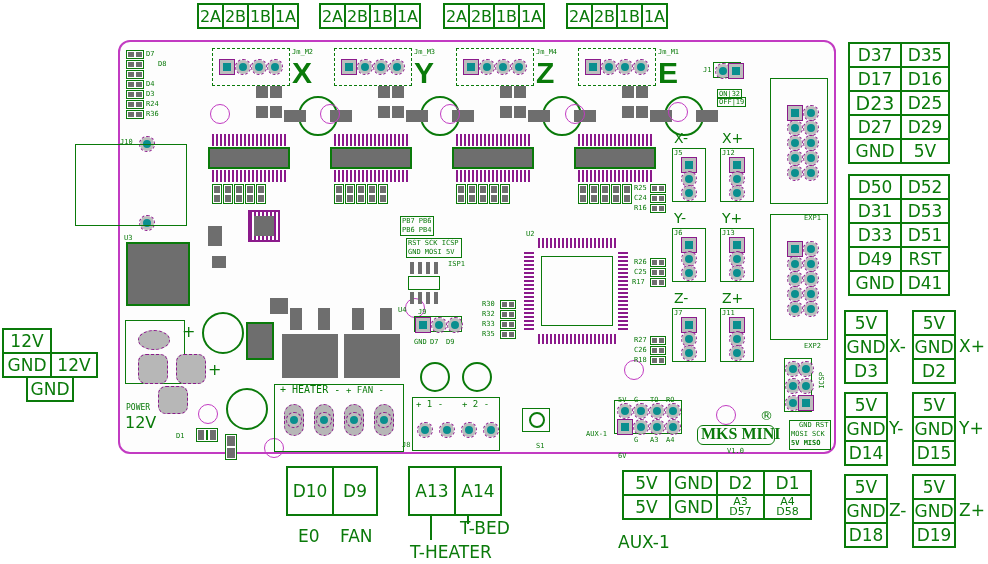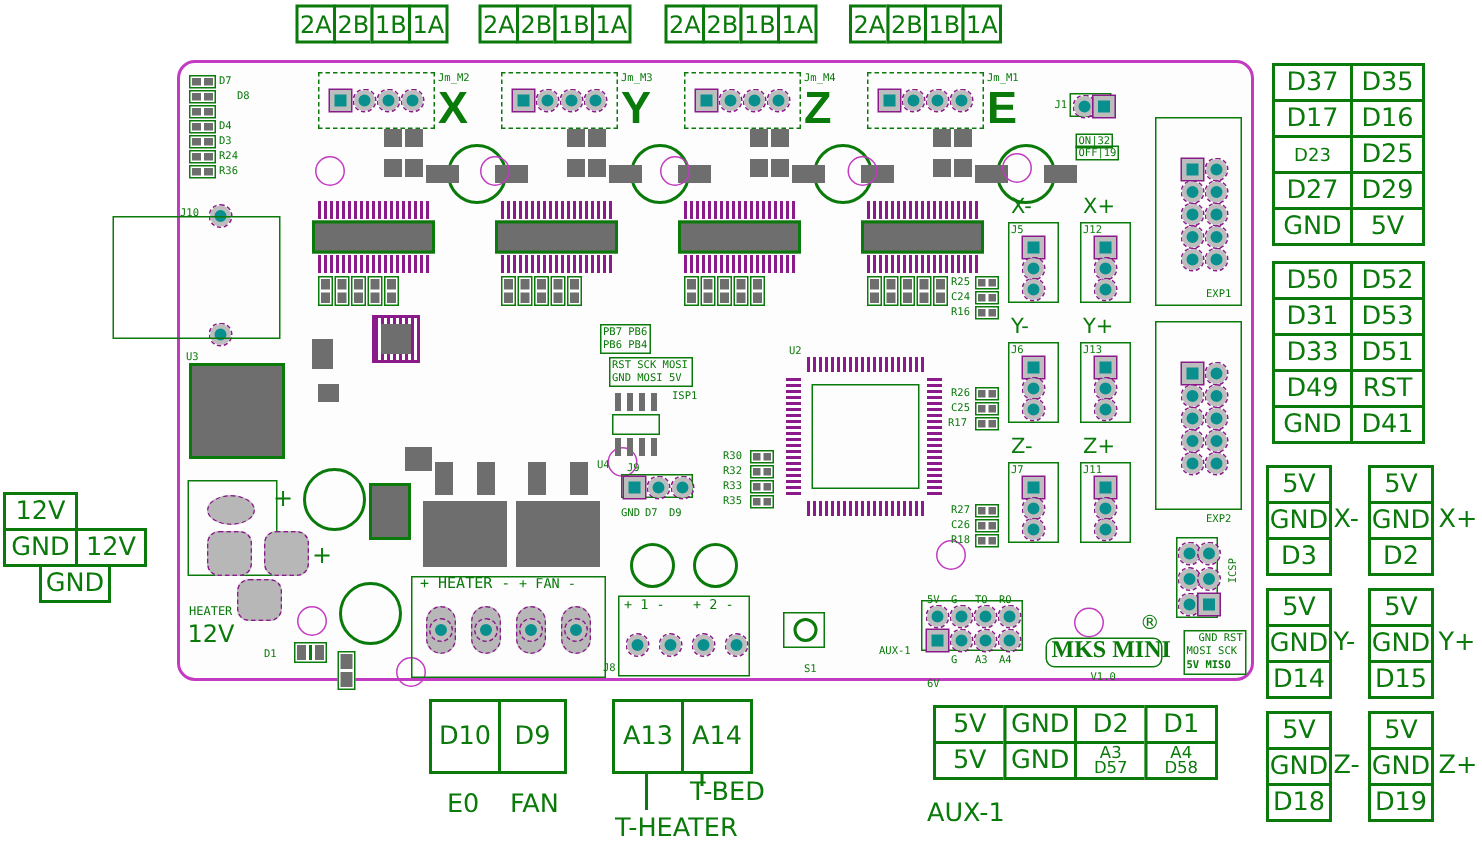--- a/index.html
+++ b/index.html
@@ -54,21 +54,21 @@
   <div class="cell" style="left:2px;top:352px;width:50px;height:26px;font-size:17px;">GND</div>
   <div class="cell" style="left:50px;top:352px;width:48px;height:26px;font-size:17px;">12V</div>
   <div class="cell" style="left:26px;top:376px;width:48px;height:26px;font-size:17px;">GND</div>
 </div>
 
 <div id="exp1">
     <div class="cell" style="left:848px;top:42px;width:54px;height:26px;font-size:17px;">D37</div>
     <div class="cell" style="left:900px;top:42px;width:50px;height:26px;font-size:17px;">D35</div>
     <div class="cell" style="left:848px;top:66px;width:54px;height:26px;font-size:17px;">D17</div>
     <div class="cell" style="left:900px;top:66px;width:50px;height:26px;font-size:17px;">D16</div>
-    <div class="cell" style="left:848px;top:90px;width:54px;height:26px;font-size:12px;">D23</div>
+    <div class="cell" style="left:848px;top:90px;width:54px;height:26px;font-size:19px;">D23</div>
     <div class="cell" style="left:900px;top:90px;width:50px;height:26px;font-size:17px;">D25</div>
     <div class="cell" style="left:848px;top:114px;width:54px;height:26px;font-size:17px;">D27</div>
     <div class="cell" style="left:900px;top:114px;width:50px;height:26px;font-size:17px;">D29</div>
     <div class="cell" style="left:848px;top:138px;width:54px;height:26px;font-size:17px;">GND</div>
     <div class="cell" style="left:900px;top:138px;width:50px;height:26px;font-size:17px;">5V</div>
   </div>
 <div id="exp2">
     <div class="cell" style="left:848px;top:174px;width:54px;height:26px;font-size:17px;">D50</div>
     <div class="cell" style="left:900px;top:174px;width:50px;height:26px;font-size:17px;">D52</div>
     <div class="cell" style="left:848px;top:198px;width:54px;height:26px;font-size:17px;">D31</div>
@@ -341,21 +341,21 @@
     <div class="purp" style="left:538px;top:334px;width:80px;height:10px;"></div>
     <div class="purpv" style="left:524px;top:252px;width:10px;height:78px;"></div>
     <div class="purpv" style="left:618px;top:252px;width:10px;height:78px;"></div>
     <div class="box" style="left:541px;top:256px;width:72px;height:70px;border-width:1.5px;"></div>
     <div class="sl" style="left:526px;top:230px;">U2</div>
     <div class="box" style="left:125px;top:320px;width:60px;height:64px;border-width:1.5px;"></div>
     <div class="padp" style="left:138px;top:330px;width:32px;height:20px;"></div>
     <div class="padp" style="left:138px;top:354px;width:30px;height:30px;border-radius:8px;"></div>
     <div class="padp" style="left:176px;top:354px;width:30px;height:30px;border-radius:8px;"></div>
     <div class="padp" style="left:158px;top:386px;width:30px;height:28px;border-radius:8px;"></div>
-    <div class="sl" style="left:126px;top:404px;font-size:8px;">HEATER</div>
+    <div class="sl" style="left:126px;top:404px;font-size:8px;">POWER</div>
     <div class="lbl" style="left:125px;top:413px;font-size:16px;">12V</div>
     <div class="lbl" style="left:182px;top:322px;font-size:16px;">+</div>
     <div class="lbl" style="left:208px;top:360px;font-size:16px;">+</div>
     <div class="cap" style="left:202px;top:312px;width:42px;height:42px;"></div>
     <div class="cap" style="left:226px;top:388px;width:42px;height:42px;"></div>
     <div class="cap" style="left:420px;top:362px;width:30px;height:30px;"></div>
     <div class="cap" style="left:462px;top:362px;width:30px;height:30px;"></div>
     <div class="pad" style="left:282px;top:334px;width:56px;height:44px;"></div>
     <div class="pad" style="left:344px;top:334px;width:56px;height:44px;"></div>
     <div class="pad" style="left:290px;top:308px;width:12px;height:22px;"></div>
@@ -433,21 +433,21 @@
     <div class="hole" style="left:804px;top:136px;"></div>
     <div class="hole" style="left:804px;top:272px;"></div>
     <div class="hole" style="left:788px;top:151px;"></div>
     <div class="hole" style="left:788px;top:287px;"></div>
     <div class="hole" style="left:804px;top:151px;"></div>
     <div class="hole" style="left:804px;top:287px;"></div>
     <div class="hole" style="left:788px;top:166px;"></div>
     <div class="hole" style="left:788px;top:302px;"></div>
     <div class="hole" style="left:804px;top:166px;"></div>
     <div class="hole" style="left:804px;top:302px;"></div>
-    <div class="sl" style="left:804px;top:192px;">EXP1</div>
+    <div class="sl" style="left:804px;top:214px;">EXP1</div>
     <div class="sl" style="left:804px;top:342px;">EXP2</div>
     <div class="box" style="left:713px;top:62px;width:28px;height:16px;border-width:1.5px;"></div>
     <div class="hole" style="left:716px;top:64px;"></div>
     <div class="sqhole" style="left:729px;top:64px;"></div>
     <div class="sl" style="left:703px;top:66px;">J1</div>
     <div class="sl" style="left:717px;top:89px;border:1px solid #0a7a0a;padding:0 1px;">ON|32</div>
     <div class="sl" style="left:717px;top:97px;border:1px solid #0a7a0a;padding:0 1px;">OFF|19</div>
     <div class="box" style="left:672px;top:148px;width:34px;height:54px;border-width:1.5px;"></div>
     <div class="sqhole" style="left:682px;top:158px;"></div>
     <div class="hole" style="left:682px;top:172px;"></div>
@@ -478,21 +478,21 @@
     <div class="hole" style="left:682px;top:346px;"></div>
     <div class="sl" style="left:674px;top:309px;">J7</div>
     <div class="lbl" style="left:674px;top:290px;font-size:14px;">Z-</div>
     <div class="box" style="left:720px;top:308px;width:34px;height:54px;border-width:1.5px;"></div>
     <div class="sqhole" style="left:730px;top:318px;"></div>
     <div class="hole" style="left:730px;top:332px;"></div>
     <div class="hole" style="left:730px;top:346px;"></div>
     <div class="sl" style="left:722px;top:309px;">J11</div>
     <div class="lbl" style="left:722px;top:290px;font-size:14px;">Z+</div>
     <div class="box" style="left:406px;top:238px;width:56px;height:20px;border-width:1px;"></div>
-    <div class="sl" style="left:408px;top:239px;">RST SCK MOSI</div>
+    <div class="sl" style="left:408px;top:239px;">RST SCK ICSP</div>
     <div class="sl" style="left:408px;top:248px;">GND MOSI 5V</div>
     <div class="sl" style="left:448px;top:260px;">ISP1</div>
     <div class="box" style="left:400px;top:216px;width:34px;height:20px;border-width:1px;"></div>
     <div class="sl" style="left:402px;top:217px;">PB7 PB6</div>
     <div class="sl" style="left:402px;top:226px;">PB6 PB4</div>
     <div class="box" style="left:414px;top:316px;width:48px;height:16px;border-width:1.5px;"></div>
     <div class="sqhole" style="left:416px;top:318px;"></div>
     <div class="hole" style="left:432px;top:318px;"></div>
     <div class="hole" style="left:448px;top:318px;"></div>
     <div class="sl" style="left:414px;top:338px;">GND</div>

